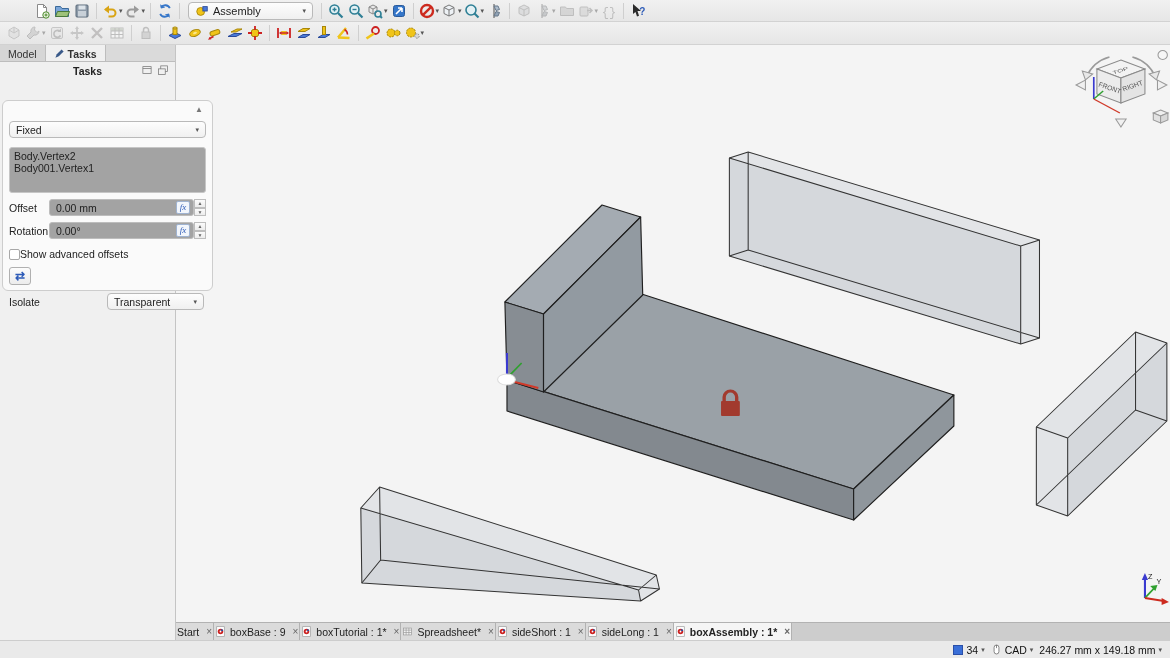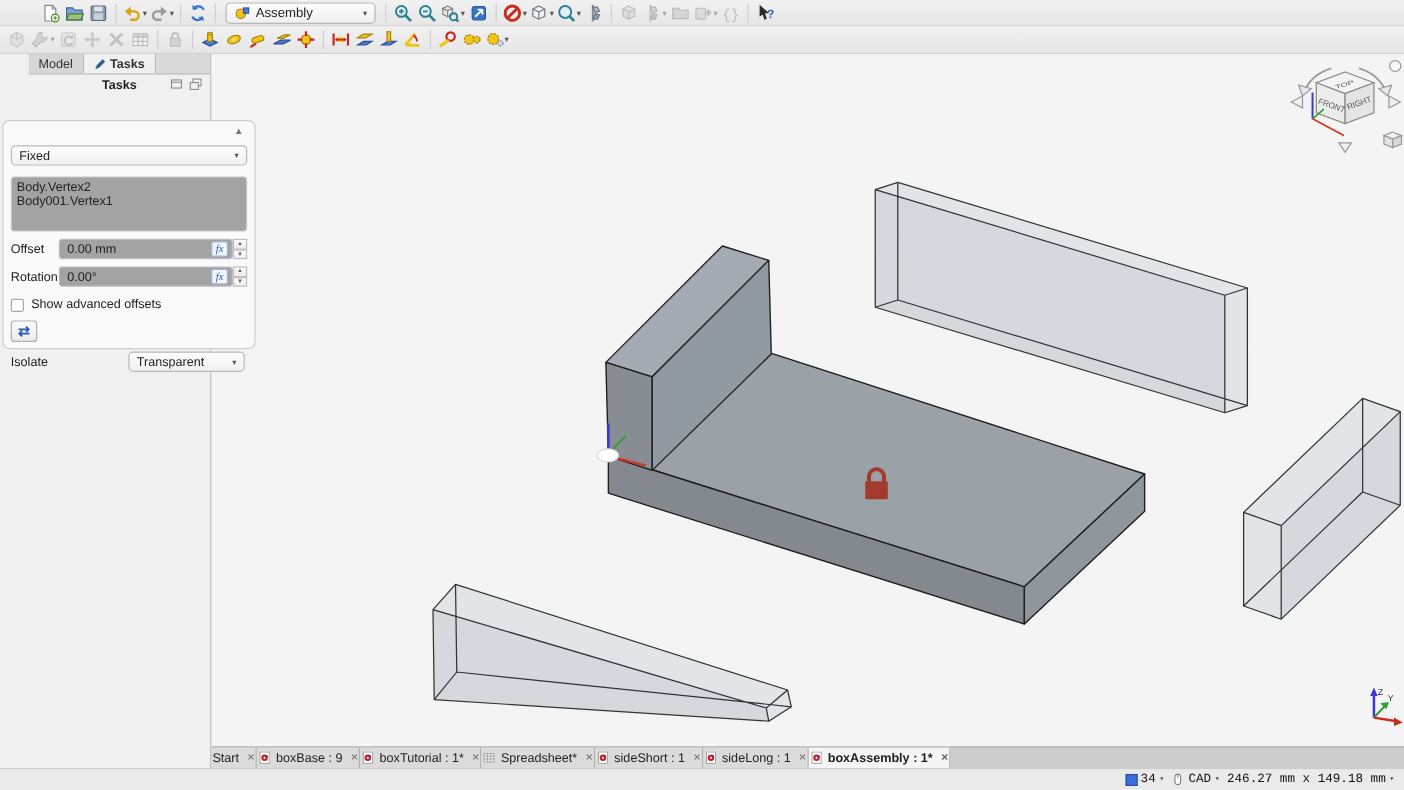--- a/index.html
+++ b/index.html
@@ -16,41 +16,41 @@
   .ic.sm { width:14px; height:14px; }
   .dd { font-size:7px; color:#555; margin-left:1px; }
   .sep { width:1px; height:16px; background:#cfcfcf; margin:0 4px; }
   .dim { opacity:.45; filter:grayscale(.8); }
   .combo { display:flex; align-items:center; gap:4px; background:linear-gradient(#fdfdfd,#f0f0f0); border:1px solid #b9b9b9; border-radius:4px; height:18px; padding:0 6px; }
   .combo .caret { font-size:7px; color:#555; margin-left:auto; }
   .wbcombo { width:125px; margin:0 4px; }
 
   
   .main { flex:1; display:flex; min-height:0; }
-  .left-panel { width:176px; background:#f0f0f0; border-right:1px solid #c4c4c4; position:relative;padding-left:24px; }
+  .left-panel { width:176px; background:#f0f0f0; border-right:1px solid #c4c4c4; position:relative; }
   .panel-tabs { display:flex; height:17px; background:#dadada; border-bottom:1px solid #bdbdbd; }
   .ptab { padding:1px 8px 0; font-size:10.5px; display:flex; align-items:center; gap:3px; border-right:1px solid #bdbdbd; background:#d6d6d6; color:#333; }
   .ptab.active { background:#f0f0f0; font-weight:bold; }
   .tasks-title { height:17px; display:flex; align-items:center; justify-content:center; font-size:10.5px; font-weight:bold; position:relative; }
   .tasks-title .ticons { position:absolute; right:6px; top:2px; display:flex; gap:4px; }
   .btnrow { display:flex; justify-content:center; gap:10px; margin-top:3px; }
   .pbtn { height:17px; min-width:64px; background:linear-gradient(#fcfcfc,#ededed); border:1px solid #b6b6b6; border-radius:4px; font-size:11px; text-align:center; line-height:15px; padding:0 10px; }
   .pbtn.default { border:1.5px solid #8ab4e8; box-shadow:0 0 2px rgba(90,150,220,.6); }
   .groupbox { position:absolute; left:2px; top:55px; width:211px; height:191px; background:#fafafa; border:1px solid #cdcdcd; border-radius:6px; padding:5px 6px; }
   .collapse-arrow { position:absolute; top:4px; right:9px; font-size:8px; color:#777; }
   .fieldcombo { height:17px; font-size:10.5px; margin-top:15px; }
   .listbox { margin-top:9px; height:46px; background:#a3a3a3; border:1px solid #c6c6c6; border-radius:3px; padding:2px 4px; overflow:hidden; }
   .lb-item { font-size:10.5px; line-height:12px; color:#222; }
   .formrow { display:flex; align-items:center; margin-top:6px; }
   .formrow .flabel { width:40px; font-size:10.5px; }
   .spinfield { flex:1; height:17px; background:#a3a3a3; border:1px solid #bdbdbd; border-radius:3px; display:flex; align-items:center; padding:0 3px 0 6px; font-size:10.5px; }
   .fxbtn { margin-left:auto; width:14px; height:13px; border:1px solid #9fb3d1; border-radius:2px; background:#f2f6fc; color:#2d5bb8; font-size:9px; font-style:italic; font-family:"Liberation Serif",serif; text-align:center; line-height:11px; }
   .spinner { width:12px; height:17px; display:flex; flex-direction:column; }
   .spinner span { flex:1; border:1px solid #bdbdbd; background:linear-gradient(#fbfbfb,#ececec); font-size:5px; color:#666; text-align:center; line-height:6px; }
-  .checkrow { display:flex; align-items:center; gap:6px; margin-top:9px; }
+  .checkrow { display:flex; align-items:center; gap:0; margin-top:9px; }
   .checkbox { width:11px; height:11px; background:#fff; border:1px solid #a8a8a8; border-radius:2px; }
   .checklabel { font-size:10.5px; }
   .swapbtn { margin-top:7px; width:22px; height:18px; border:1px solid #b0b0b0; border-radius:3px; background:linear-gradient(#fcfcfc,#ececec); color:#2d5bb8; font-size:12px; font-weight:bold; text-align:center; line-height:16px; }
   .isolaterow { display:flex; align-items:center; margin-top:8px; }
   .isolaterow .flabel { width:98px; font-size:10.5px; }
   .isolaterow .combo { width:97px; height:17px; font-size:10.5px; }
 
   
   .viewport { flex:1; display:flex; flex-direction:column; min-width:0; background:#f4f4f4; }
   .scene { flex:1; display:block; }
@@ -64,21 +64,21 @@
   .dtab { display:flex; align-items:center; gap:4px; padding:0 1px; background:#dbdbdb; border-right:1px solid #b2b2b2; color:#222;justify-content:center; }
   .dtab.active { background:#f5f5f5; font-weight:bold; }
   .dtclose { color:#666; font-size:10px; margin-left:3px; }
   .dticon svg { display:block; }
 
   
   .statusbar { height:18px; background:#eaeaea; border-top:1px solid #cdcdcd; display:flex; align-items:center; padding:0 8px; font-size:10.5px; color:#111; }
   .sb-right { margin-left:auto; display:flex; align-items:center; gap:6px; }
   .bluesq { width:10px; height:10px; background:#3a6fd8; border:1px solid #2a4fa8; display:inline-block; }
   .sb-caret { font-size:7px; color:#555; }
-  .sb-group { display:flex; align-items:center; gap:3px;font-family:Liberation Mono, monospace; }
+  .sb-group { display:flex; align-items:center; gap:3px; }
 </style>
 </head>
 <body>
 
 <svg width="0" height="0" style="position:absolute">
   <defs>
     <symbol id="s-page" viewBox="0 0 16 16">
         <path d="M3.5 1.5h6l3 3v10h-9z" fill="#fff" stroke="#8a8a8a"></path>
         <path d="M9.5 1.5v3h3" fill="none" stroke="#8a8a8a"></path>
         <circle cx="12" cy="12" r="3.2" fill="#eaf3e0" stroke="#4a8a2a"></circle>

